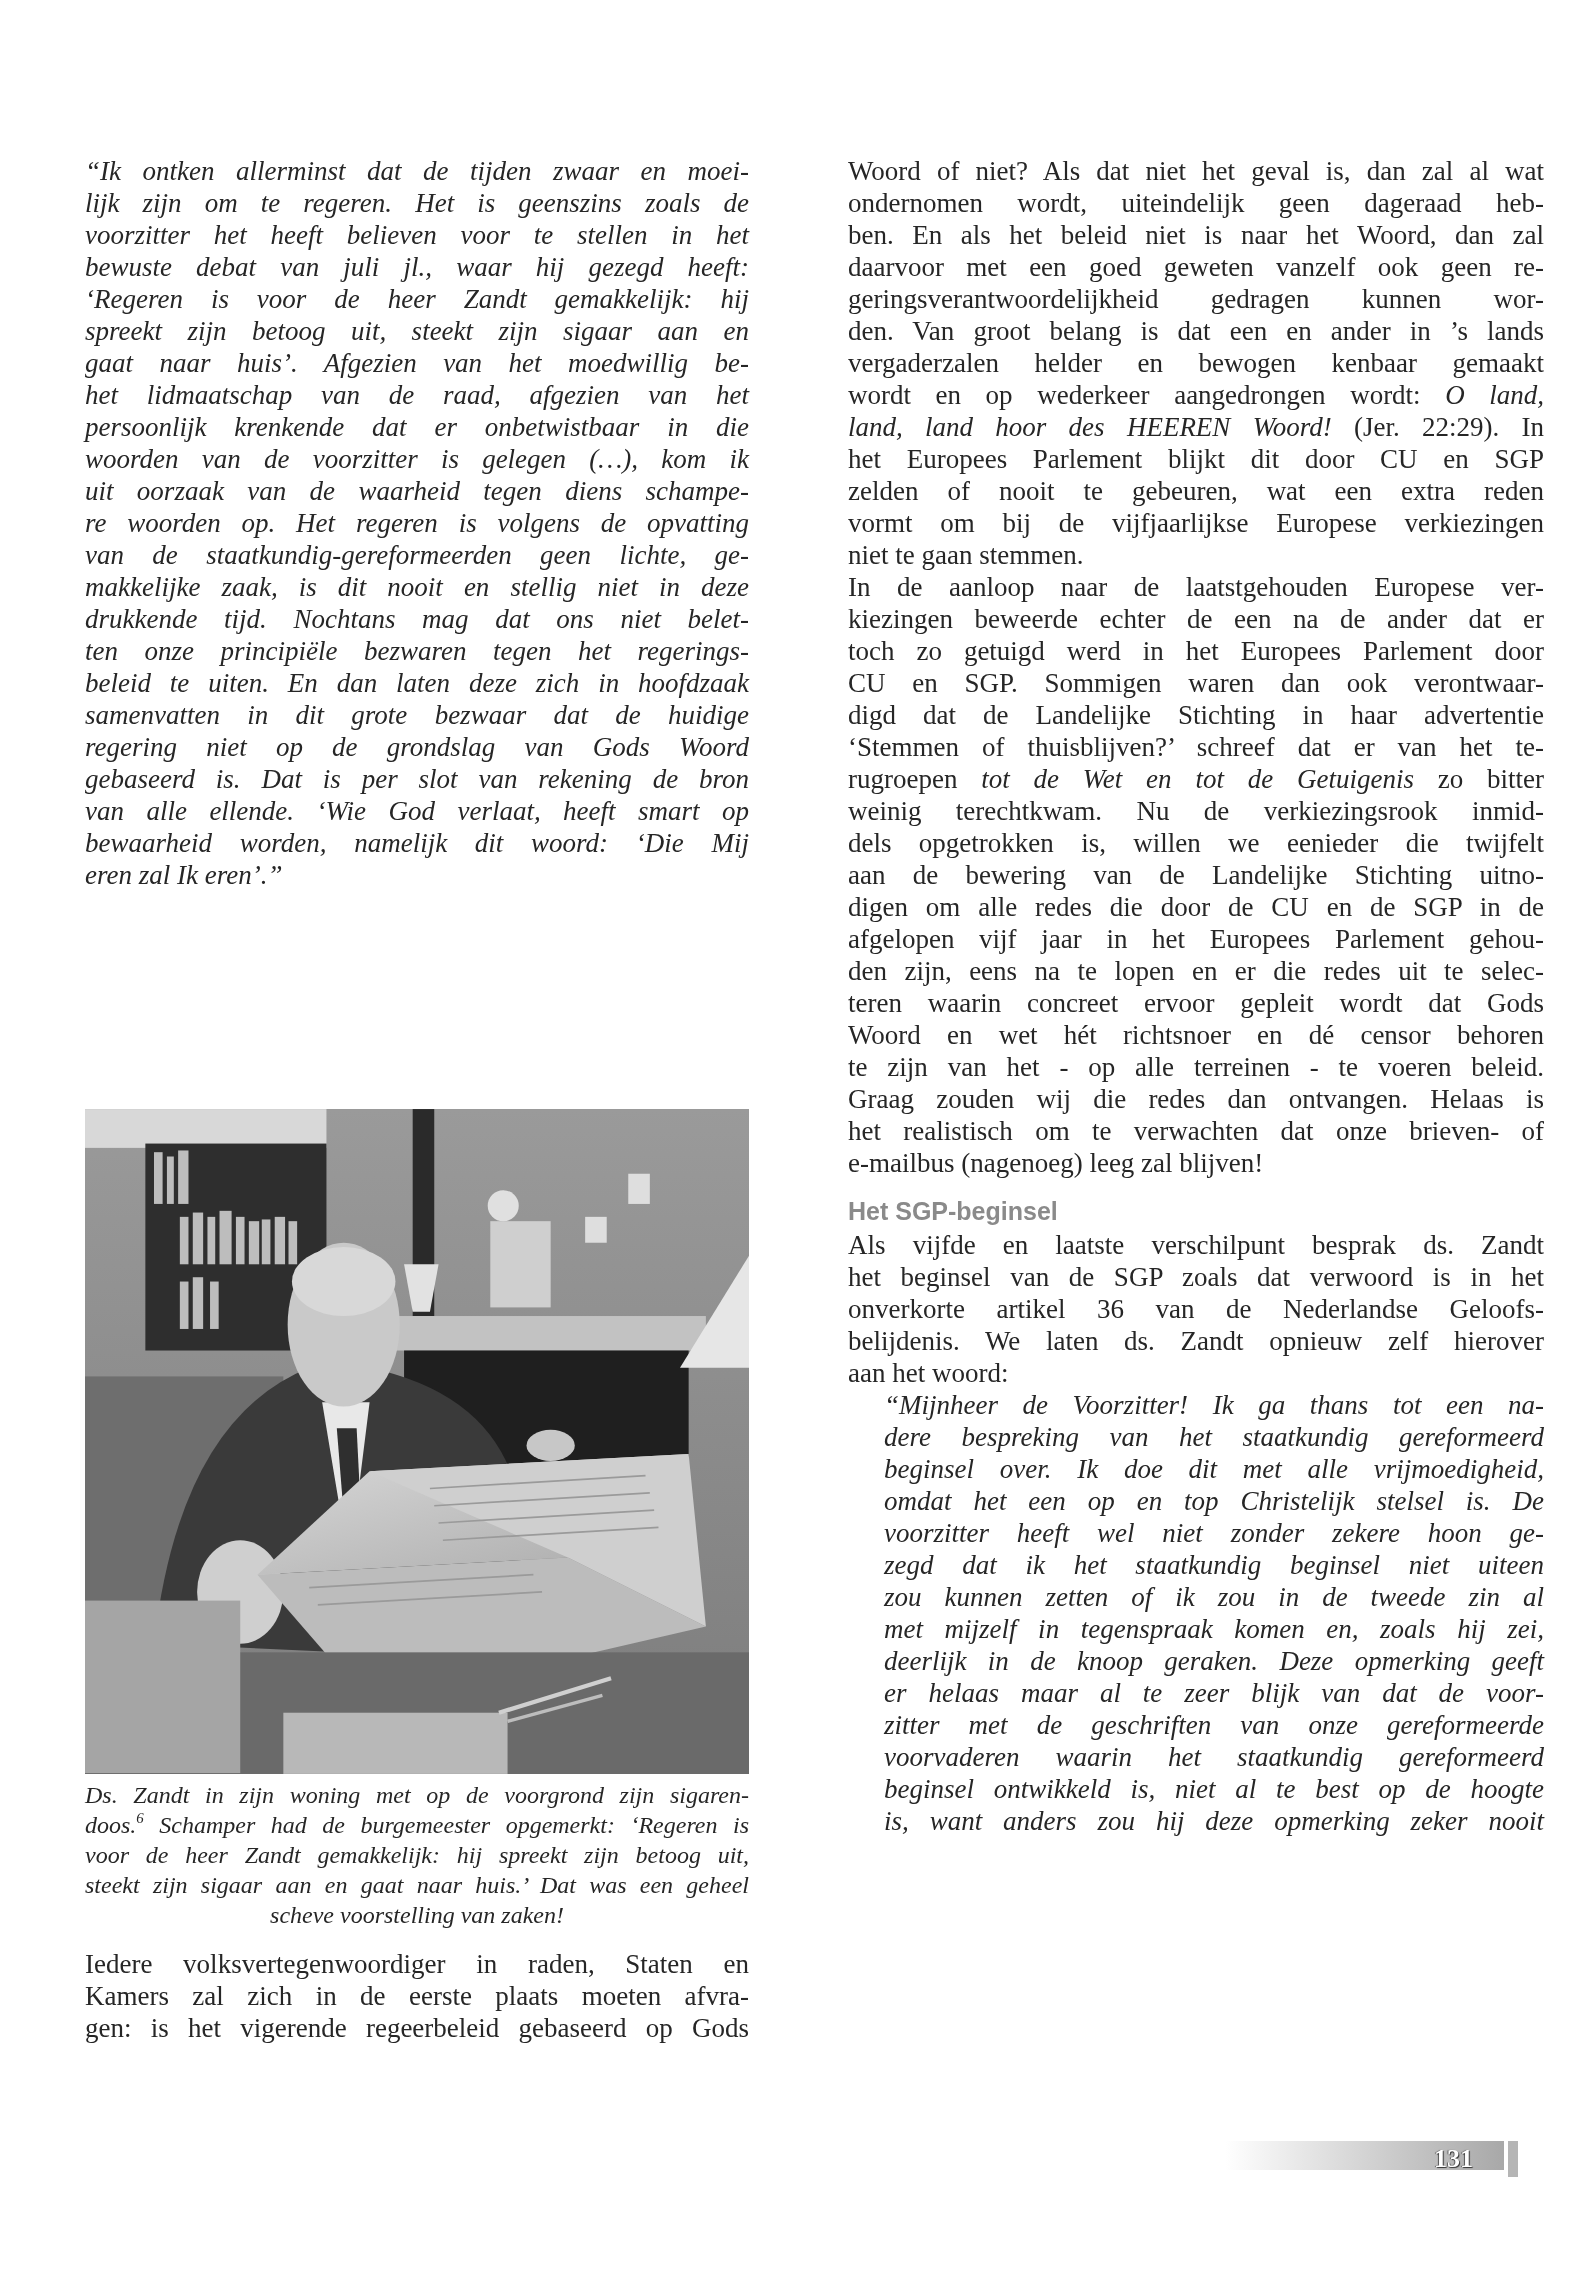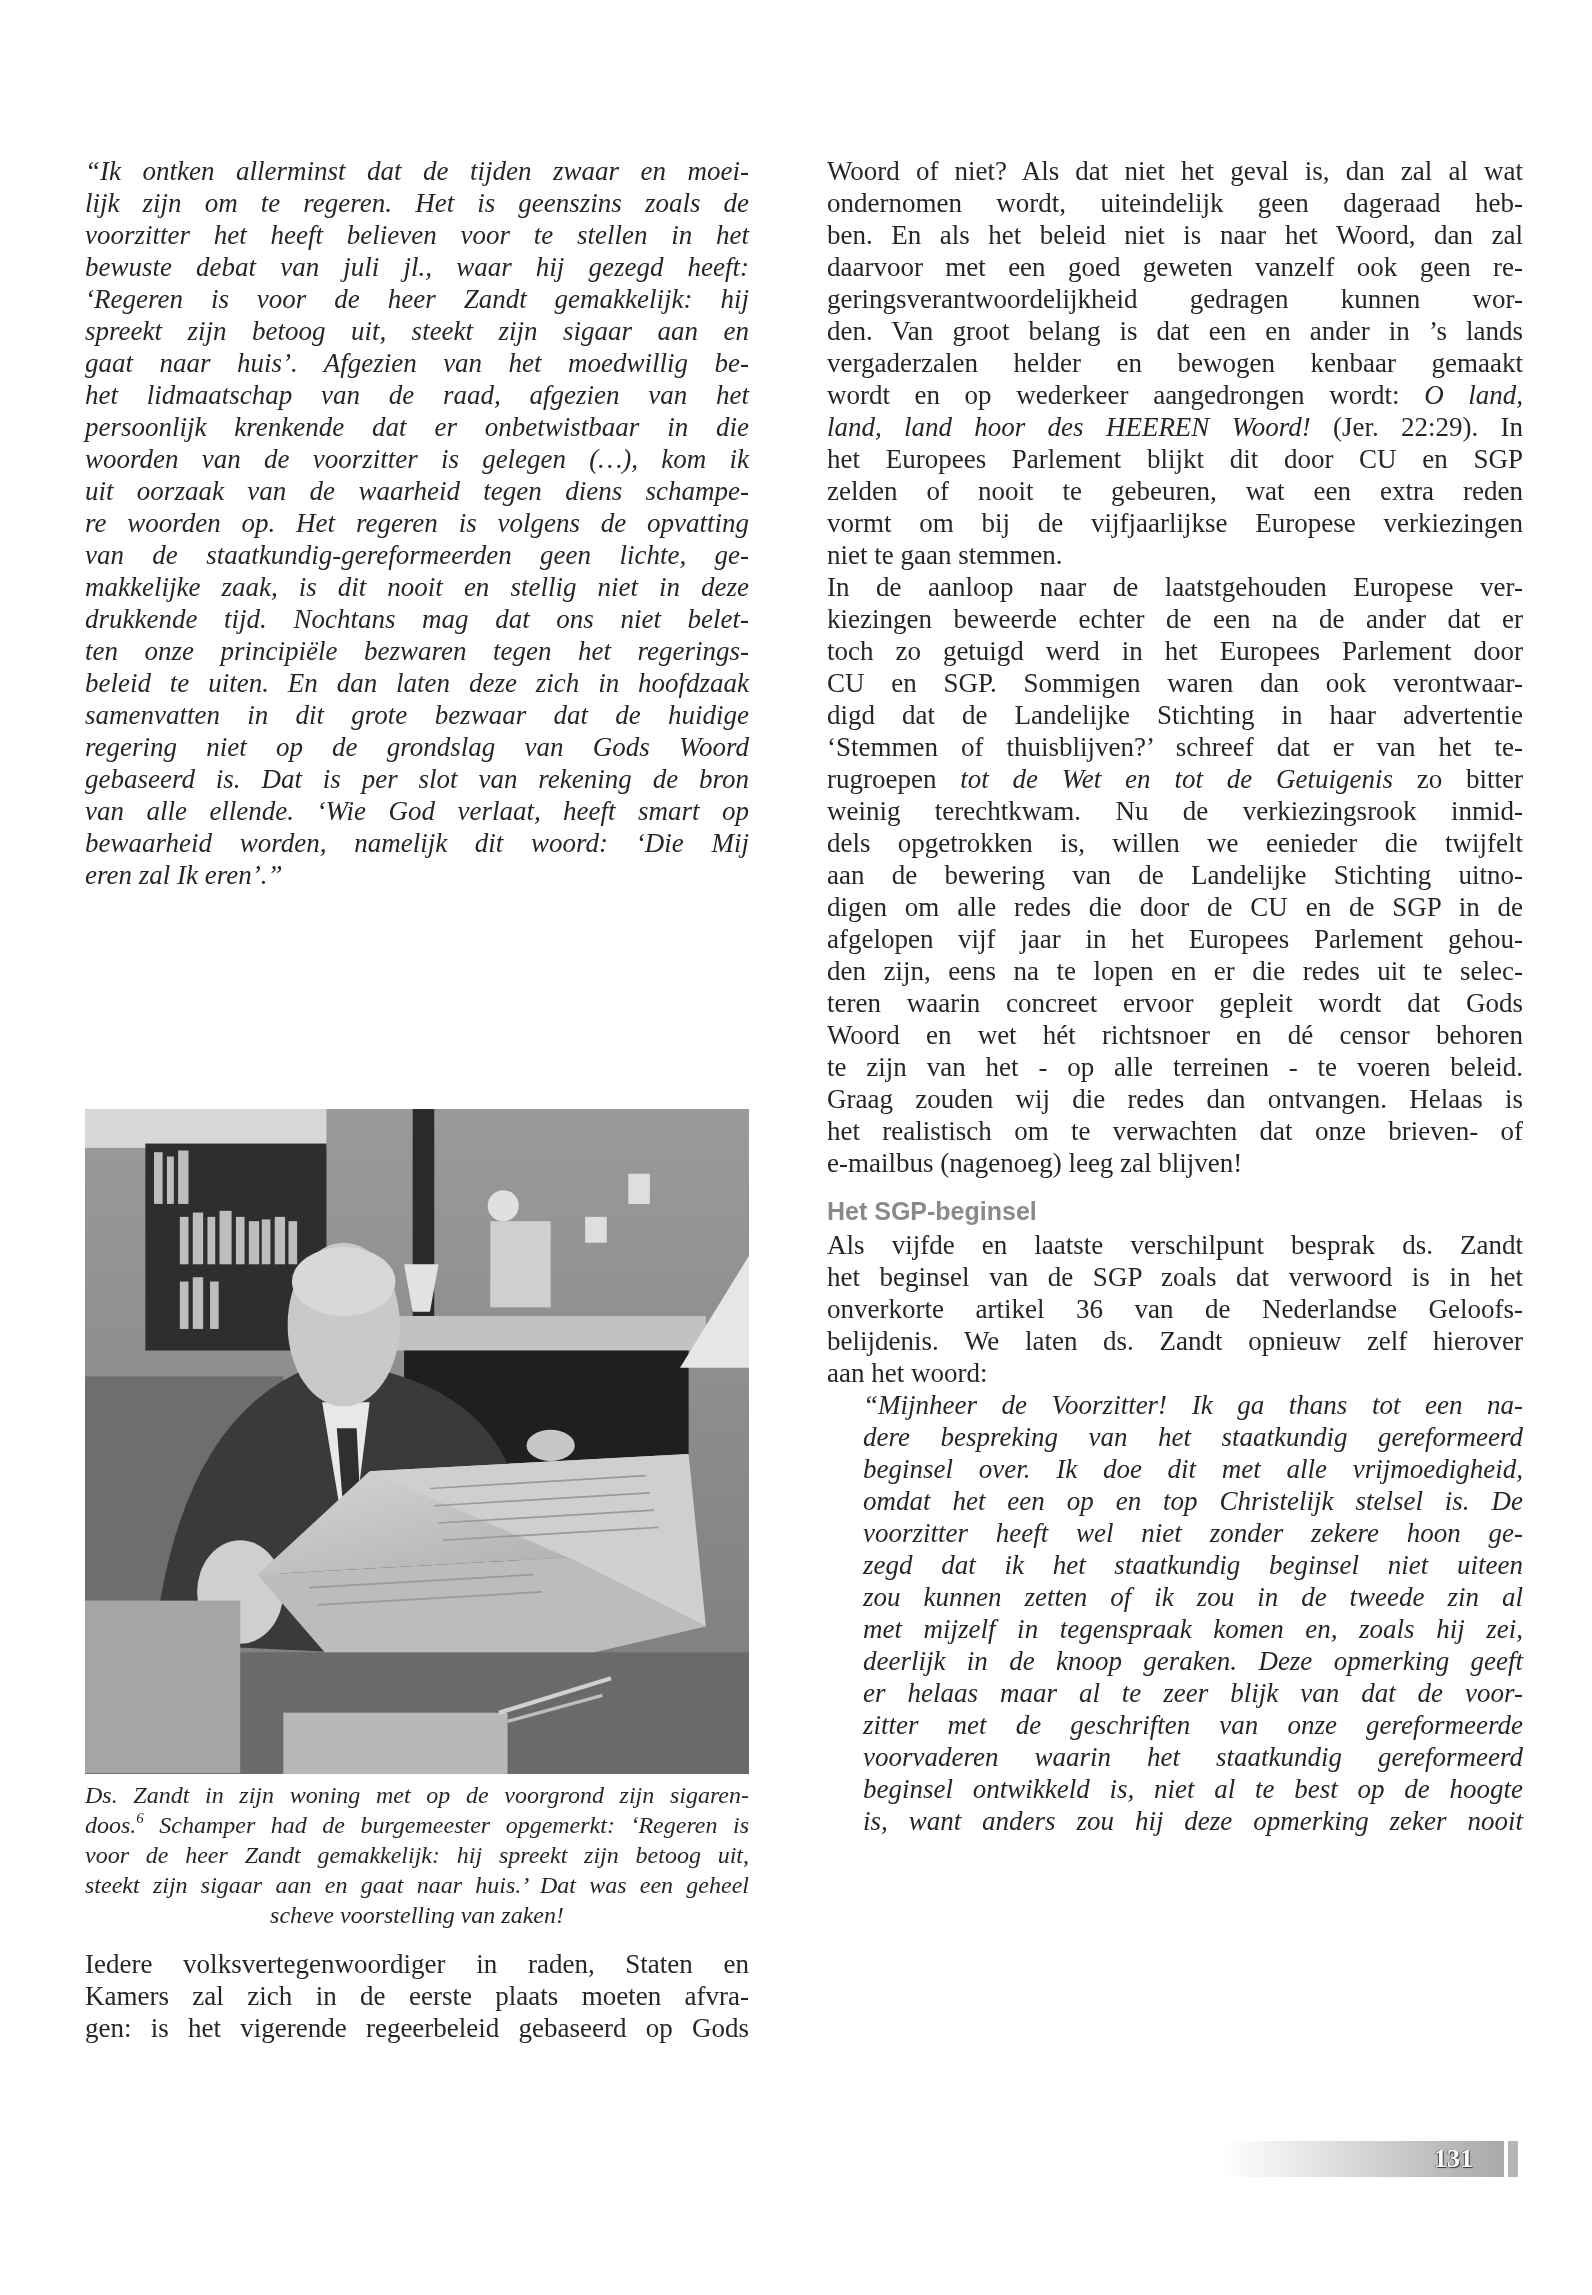--- a/index.html
+++ b/index.html
@@ -1,19 +1,19 @@
 <!DOCTYPE html>
 <html style="font-size:14px"><head>
 <meta charset="utf-8">
 <style>
   html, body { margin: 0; padding: 0; background: #ffffff; }
   body { width: 1592px; height: 2295px; position: relative; overflow: hidden; color: #262626; }
   .col { position: absolute; font-family: "Liberation Serif", "DejaVu Serif", serif; }
   .col-left { left: 85px; top: 155px; width: 664px; }
-  .col-right { left: 827px; top: 155px; width: 696px; }
+  .col-right { left: 848px; top: 155px; width: 696px; }
   .line {
     display: block; height: 32px; line-height: 32px; font-size: 27px;
     text-align: justify; text-align-last: justify; white-space: nowrap; overflow: visible;
   }
   .line.last { text-align-last: left; }
   .line.center { text-align: left; text-align-last: center; }
   .it { font-style: italic; }
   .quote-indent { padding-left: 36px; }
   .caption .line { font-size: 24px; height: 30px; line-height: 30px; }
   sup { font-size: 0.62em; line-height: 0; vertical-align: 0.65em; }
@@ -22,21 +22,21 @@
     font-size: 25px; color: #8a8a8a; height: 35px; line-height: 35px; margin-top: 15px;
   }
   .photo {
     position: absolute; left: 85px; top: 1109px; width: 664px; height: 665px;
     overflow: hidden; background: #8d8d8d;
   }
   .photo svg { display: block; }
   .caption { position: absolute; left: 85px; top: 1780px; width: 664px; font-family: "Liberation Serif", serif; font-style: italic; }
   .after-photo { position: absolute; left: 85px; top: 1948px; width: 664px; font-family: "Liberation Serif", serif; }
   .footer-bar {
-    position: absolute; left: 1225px; top: 2141px; width: 279px; height: 36px;
+    position: absolute; left: 1225px; top: 2141px; width: 279px; height: 29px;
     background: linear-gradient(to right, #ffffff 0%, #d8d8d8 45%, #a8a8a8 100%);
   }
   .footer-block { position: absolute; left: 1508px; top: 2141px; width: 10.4px; height: 36px; background: #b5b5b5; }
   .page-number {
     position: absolute; right: 31px; top: 0; height: 36px; line-height: 36px;
     font-family: "Liberation Serif", serif; font-weight: bold; font-size: 26px; color: #ffffff;
     text-shadow: 0.9px 0.9px 0.9px #333, -0.9px 0 0.9px #555;
   }
 </style>
 </head>

